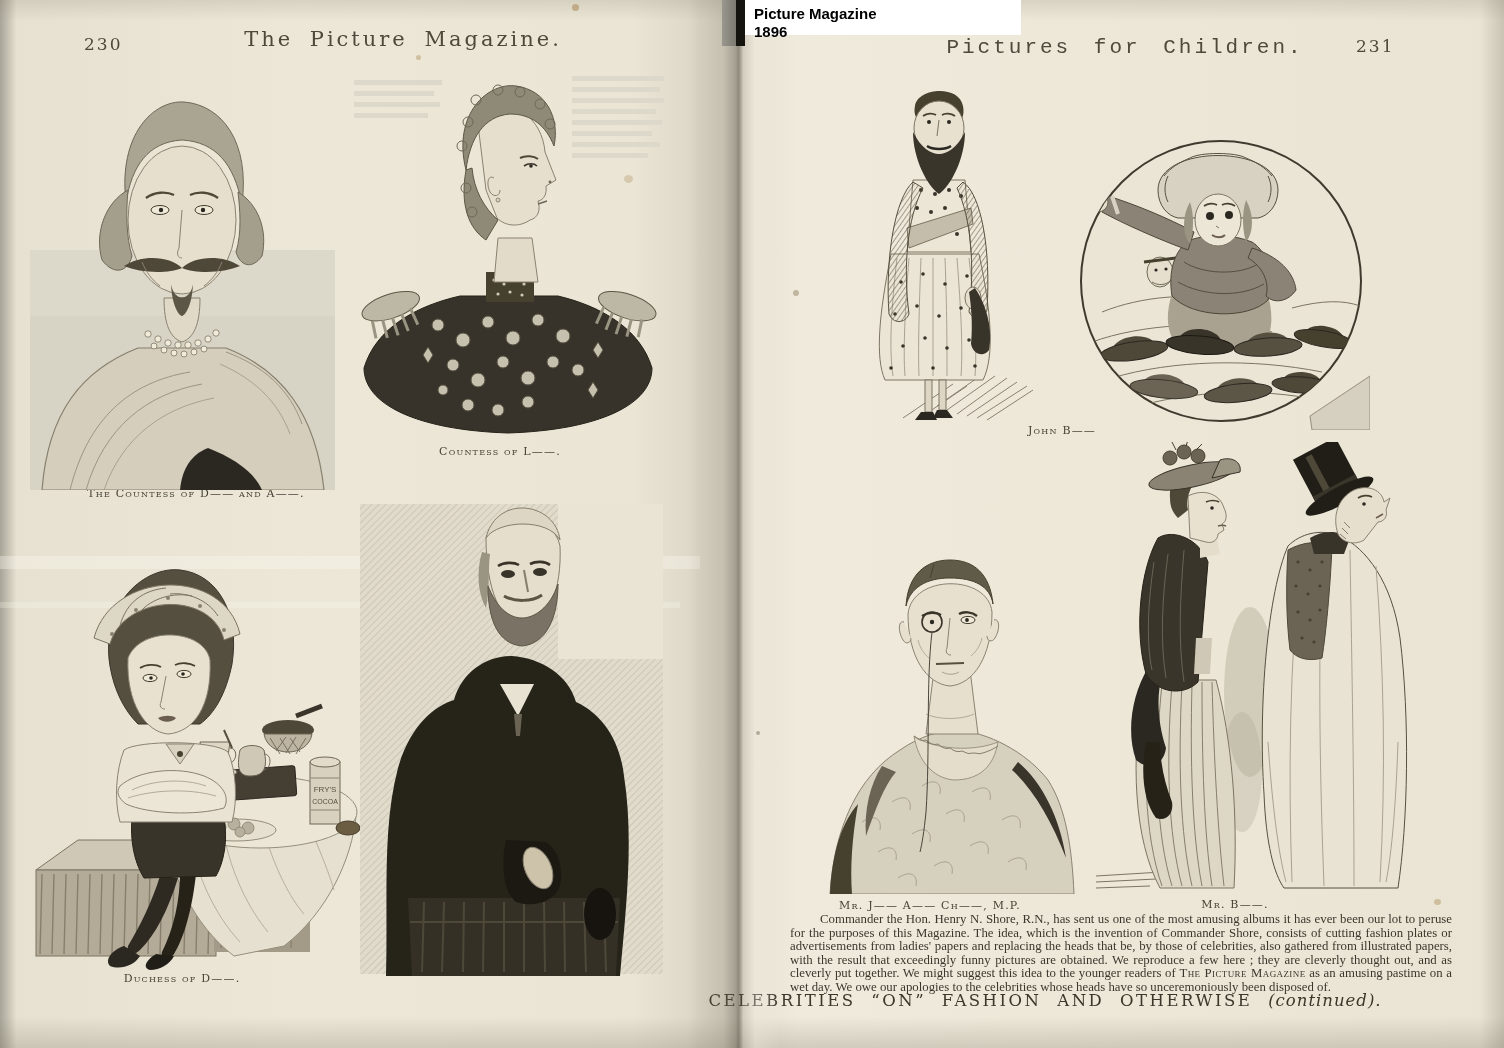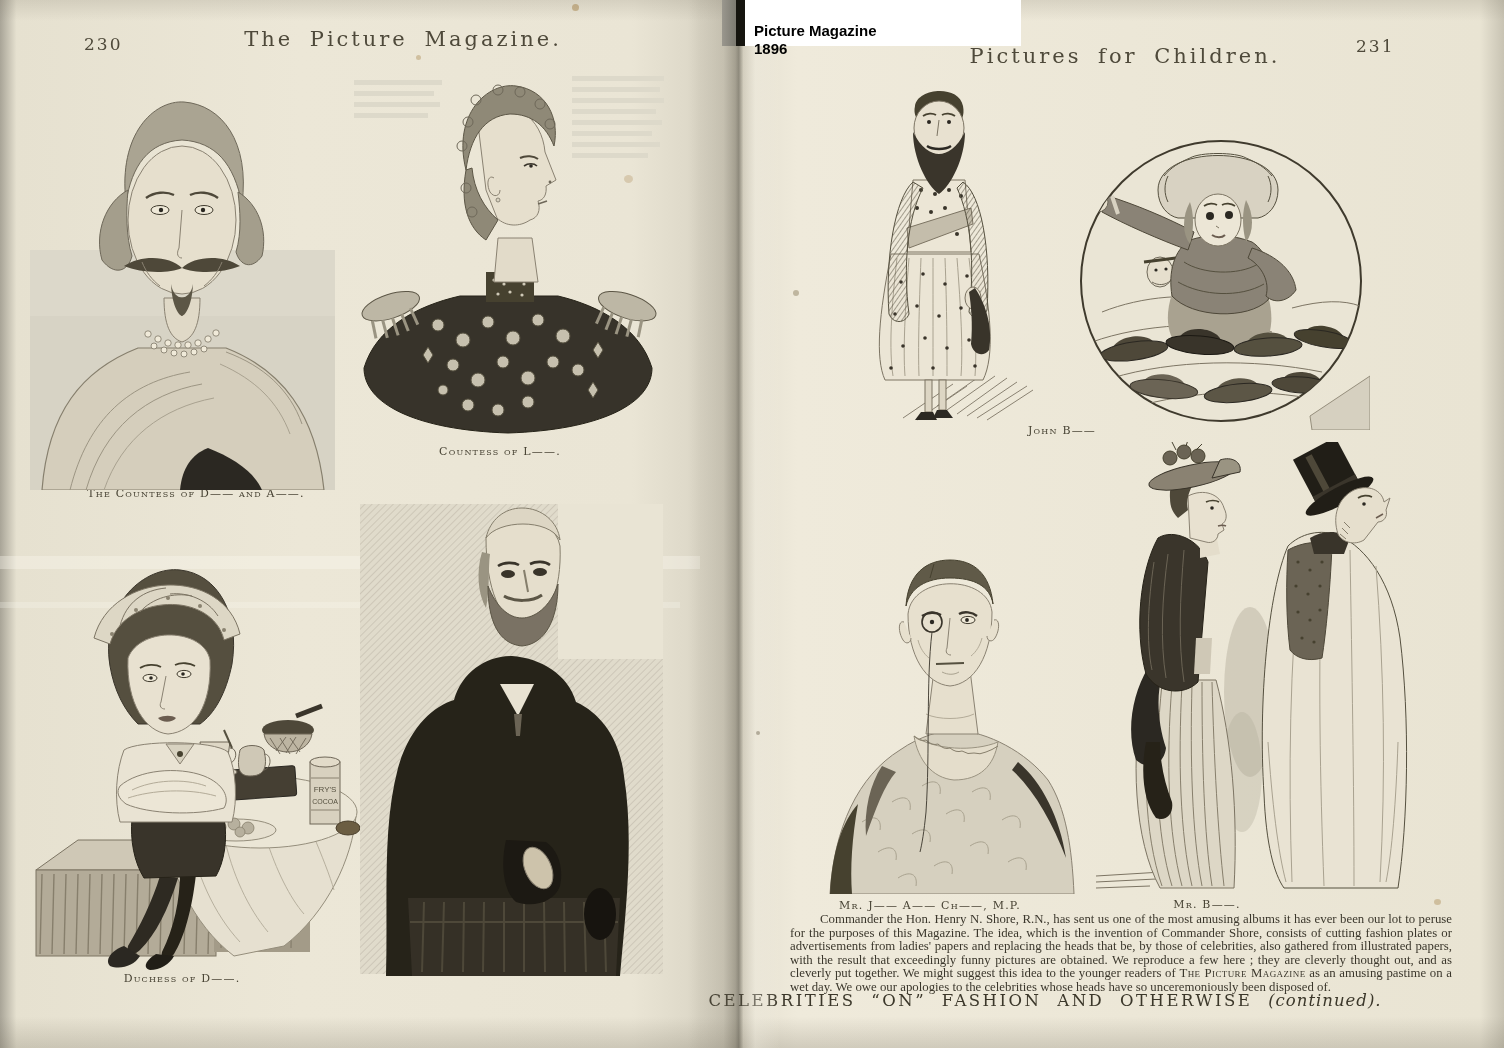--- a/index.html
+++ b/index.html
@@ -22,23 +22,23 @@
     text-align:justify;color:#3b372c;text-indent:30px;}
   .article .sc{font-variant:small-caps;letter-spacing:.4px;}
   .ill{position:absolute;}
   .gutter{position:absolute;left:688px;top:0;width:118px;height:100%;pointer-events:none;
     background:linear-gradient(90deg, rgba(124,118,102,0) 0%, rgba(124,118,102,.28) 30%,
       rgba(90,85,70,.45) 40%, rgba(58,54,42,.5) 43%, rgba(150,144,128,.22) 47%,
       rgba(244,240,228,.35) 57%, rgba(244,240,228,0) 78%);}
   .scanlabel{position:absolute;left:722px;top:0;height:46px;display:flex;z-index:30;}
   .scanlabel .edge{width:14px;height:46px;background:linear-gradient(90deg,#9a978e,#7c7a71);}
   .scanlabel .bar{width:9px;height:46px;background:#15140f;}
-  .scanlabel .panel{width:276px;height:46px;background:#ffffff;
+  .scanlabel .panel{width:276px;height:35px;background:#ffffff;
     font-family:"Liberation Sans", sans-serif;font-weight:bold;font-size:15px;
-    color:#000;line-height:1.22;padding:22px 0 0 9px;box-sizing:border-box;}
+    color:#000;line-height:1.22;padding:5px 0 0 9px;box-sizing:border-box;}
   .spot{position:absolute;border-radius:50%;pointer-events:none;}
   .streak{position:absolute;pointer-events:none;}
   .itbind{font-style:italic;letter-spacing:1px;word-spacing:2px;text-align:right;}
 </style>
 </head>
 <body>
 
 <div id="root">
 
   <div class="streak" style="left:0;top:556px;width:700px;height:13px;background:rgba(252,250,242,.35);"></div>
@@ -55,25 +55,25 @@
 
   <div class="pagenum" style="left:84px;top:34px;">230</div>
   <div class="running-head" style="left:368px;top:27px;">The Picture Magazine.</div>
 
   <div class="cap" style="left:196px;top:487px;">The Countess of D—— and A——.</div>
   <div class="cap" style="left:500px;top:445px;">Countess of L——.</div>
   <div class="cap" style="left:182px;top:972px;">Duchess of D——.</div>
   <div class="cap" style="left:498px;top:966px;">H.R.H.</div>
 
   <div class="pagenum" style="left:1356px;top:36px;">231</div>
-  <div class="running-head" style="left:1090px;top:44px;">Pictures for Children.</div>
+  <div class="running-head" style="left:1090px;top:36px;font-family:Liberation Mono, monospace;">Pictures for Children.</div>
 
   <div class="cap" style="left:1062px;top:424px;">John B——</div>
   <div class="cap" style="left:930px;top:899px;">Mr. J—— A—— Ch——, M.P.</div>
-  <div class="cap" style="left:1207px;top:898px;">Mr. B——.</div>
+  <div class="cap" style="left:1235px;top:898px;">Mr. B——.</div>
 
   <div class="article"><span>Commander the Hon. Henry N. Shore, R.N., has sent us one of the most amusing albums it has ever been our lot to peruse for the purposes of this Magazine.  The idea, which is the invention of Commander Shore, consists of cutting fashion plates or advertisements from ladies' papers and replacing the heads that be, by those of celebrities, also gathered from illustrated papers, with the result that exceedingly funny pictures are obtained.  We reproduce a few here ; they are cleverly thought out, and as cleverly put together.  We might suggest this idea to the younger readers of </span><span class="sc">The Picture Magazine</span><span> as an amusing pastime on a wet day.  We owe our apologies to the celebrities whose heads have so unceremoniously been disposed of.</span></div>
 
   <div class="sec-title" style="left:1045px;top:991px;"><span>CELEBRITIES “ON” FASHION AND OTHERWISE </span><span class="itbind">(continued).</span></div>
 
   <svg class="ill" style="left:30px;top:72px;" width="305" height="418" viewBox="0 0 305 418">
     <rect x="0" y="178" width="305" height="240" fill="#d7d3c5"></rect>
     <rect x="0" y="178" width="305" height="66" fill="#dcd8ca"></rect>
     <g>
       <path d="M12,418 C18,340 52,298 108,276 L196,276 C252,298 286,342 294,418 Z" fill="#d5cebc" stroke="#867f6d" stroke-width="1.2"></path>

